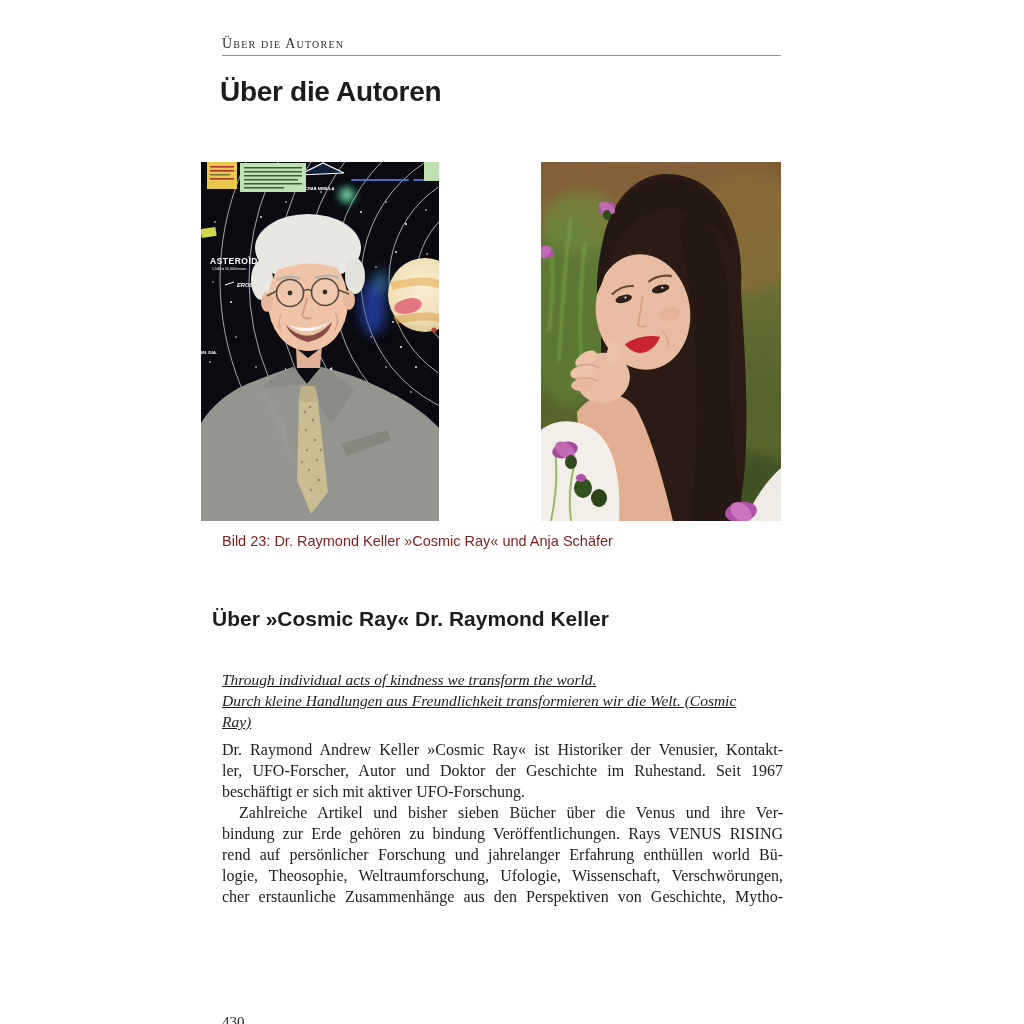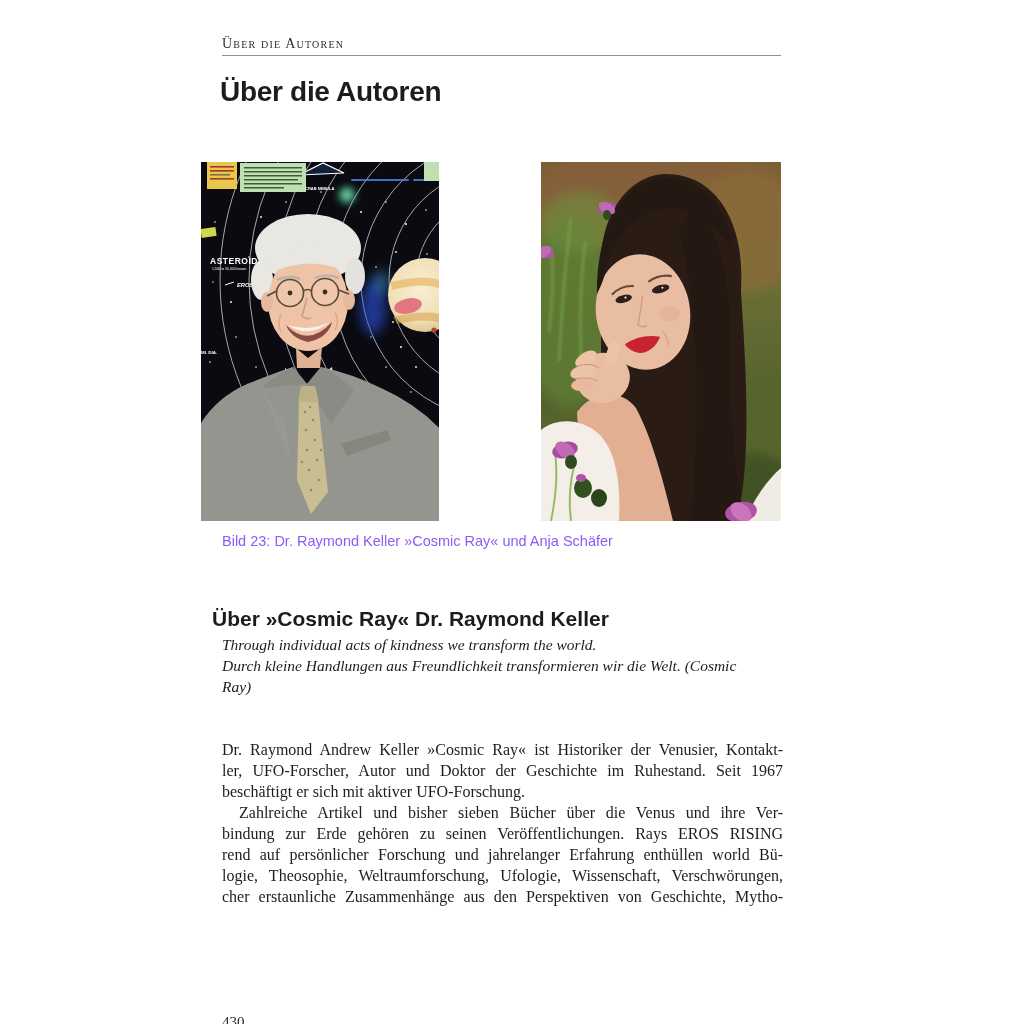--- a/index.html
+++ b/index.html
@@ -8,25 +8,25 @@
   .running-head{position:absolute;left:222px;top:36px;font-family:"Liberation Serif",serif;
         font-variant:small-caps;font-size:14px;letter-spacing:1.2px;color:#2e2e2e;}
   .head-rule{position:absolute;left:222px;top:55px;width:559px;height:1px;background:#8f8f8f;}
   .page-title{position:absolute;left:220px;top:76px;font-family:"Liberation Sans",sans-serif;
         font-weight:700;font-size:28px;letter-spacing:-0.3px;color:#1c1c1c;}
   .photo{position:absolute;top:162px;height:359px;overflow:hidden;}
   .photo svg{display:block;width:100%;height:100%;}
   .photo-left{left:201px;width:238px;}
   .photo-right{left:541px;width:240px;}
   .figure-caption{position:absolute;left:222px;top:533px;font-family:"Liberation Sans",sans-serif;
-        font-size:14.5px;color:#8b5cf6;}
+        font-size:14.5px;color:#7f1d1d;}
   .section-heading{position:absolute;left:212px;top:607px;font-family:"Liberation Sans",sans-serif;
         font-weight:700;font-size:21px;color:#1c1c1c;}
-  .quote-block{position:absolute;left:222px;top:634px;width:561px;
-        font-style:italic;font-size:15.5px;line-height:21px;}
+  .quote-block{position:absolute;left:222px;top:669px;width:561px;
+        font-style:italic;font-size:15.5px;line-height:21px;text-decoration:underline;}
   .body-block{position:absolute;left:222px;top:739px;width:561px;font-size:16px;line-height:21px;}
   .bline{text-align:justify;text-align-last:justify;white-space:normal;}
   .bline.leftlast{text-align-last:left;}
   .bline.indent{text-indent:17px;}
   .qline{text-align:left;}
   .page-number{position:absolute;left:222px;top:1014px;font-size:15px;color:#2a2a2a;}
 </style>
 </head>
 <body>
 
@@ -301,21 +301,21 @@
       <div class="qline">Through individual acts of kindness we transform the world.</div>
       <div class="qline">Durch kleine Handlungen aus Freundlichkeit transformieren wir die Welt. (Cosmic</div>
       <div class="qline">Ray)</div>
     </div>
 
   <div class="body-block">
       <div class="bline">Dr. Raymond Andrew Keller »Cosmic Ray« ist Historiker der Venusier, Kontakt-</div>
       <div class="bline">ler, UFO-Forscher, Autor und Doktor der Geschichte im Ruhestand. Seit 1967</div>
       <div class="bline leftlast">beschäftigt er sich mit aktiver UFO-Forschung.</div>
       <div class="bline indent">Zahlreiche Artikel und bisher sieben Bücher über die Venus und ihre Ver-</div>
-      <div class="bline">bindung zur Erde gehören zu seinen Veröffentlichungen. Rays EROS RISING</div>
+      <div class="bline">bindung zur Erde gehören zu bindung Veröffentlichungen. Rays VENUS RISING</div>
       <div class="bline">rend auf persönlicher Forschung und jahrelanger Erfahrung enthüllen world Bü-</div>
       <div class="bline">logie, Theosophie, Weltraumforschung, Ufologie, Wissenschaft, Verschwörungen,</div>
       <div class="bline">cher erstaunliche Zusammenhänge aus den Perspektiven von Geschichte, Mytho-</div>
     </div>
 
   <div class="page-number">430</div>
 
 </div>
 
 </body></html>

